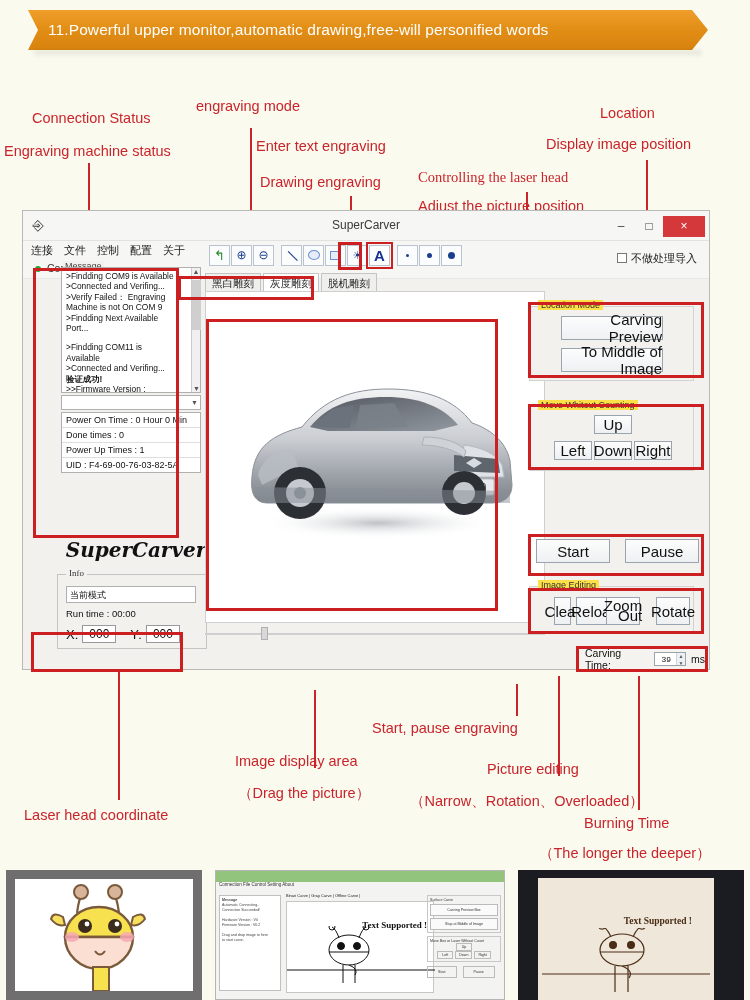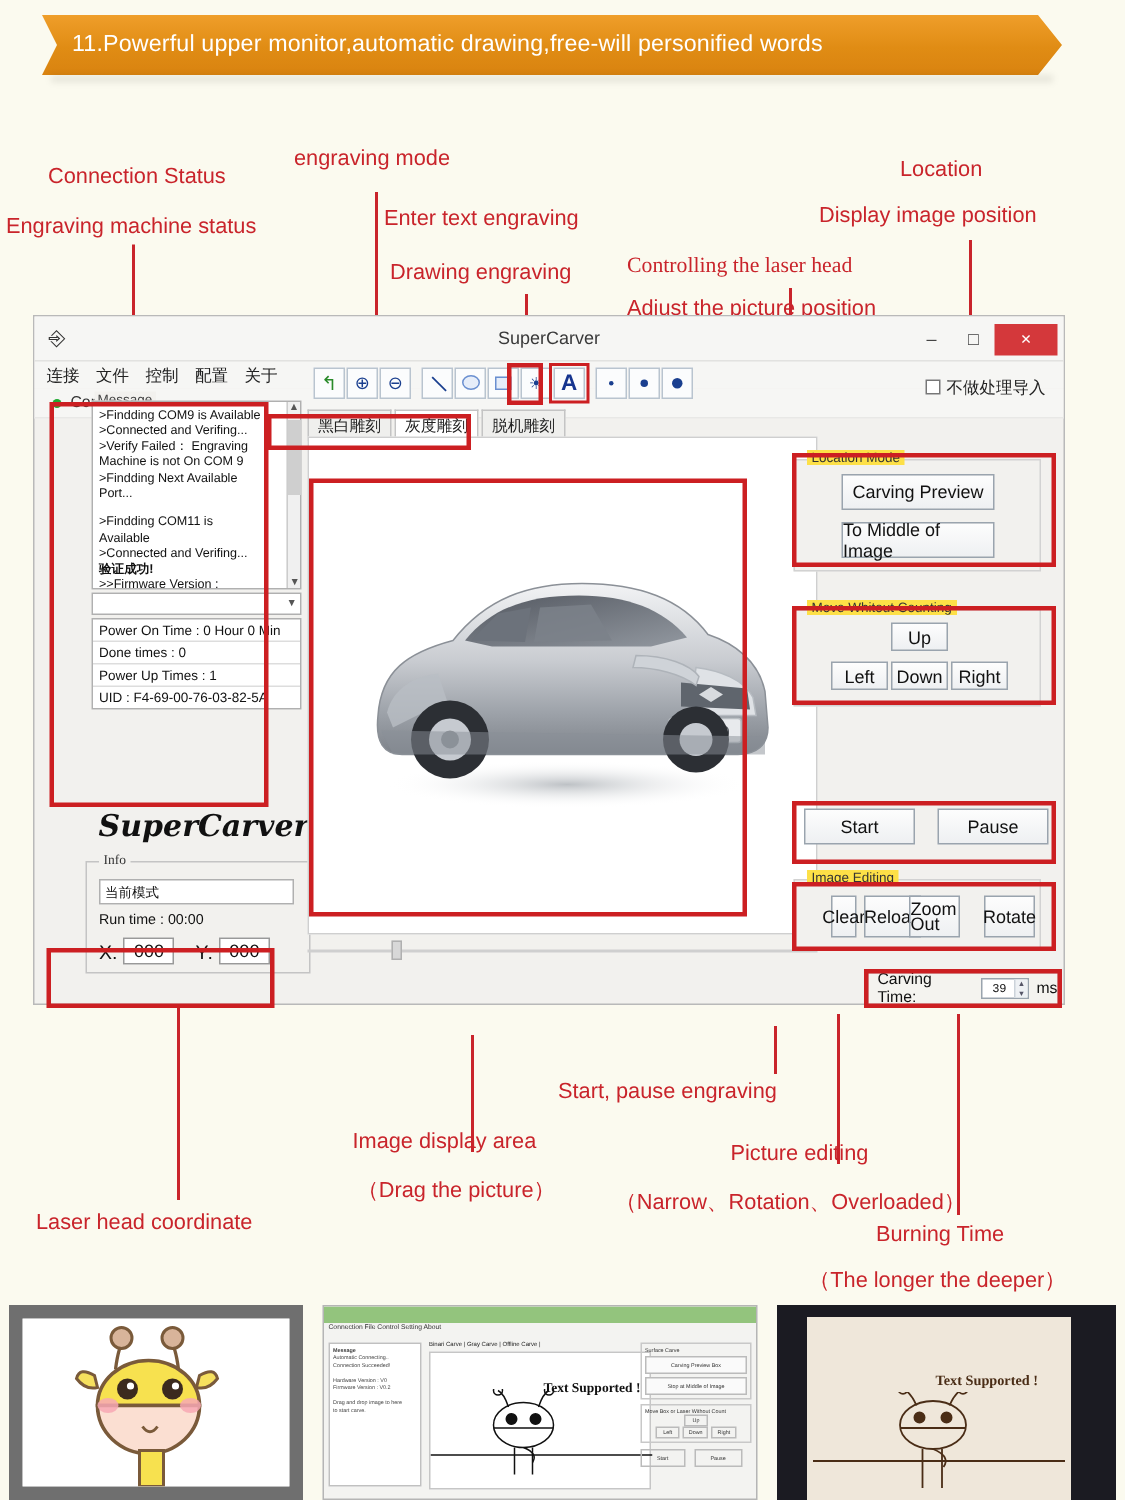--- a/index.html
+++ b/index.html
@@ -120,22 +120,22 @@
   .xyrow .lab { margin-right:4px; }
   .xybox { border:1px solid #999; background:#fff; padding:1px 6px; font-size:12px; margin-right:14px; }
 
   
   .grp { position:absolute; border:1px solid #d2d2d2; background:#f2f1ee; }
   .grp .lg { position:absolute; left:8px; top:-7px; background:#fde047; padding:0 3px; font-size:9px; color:#333; }
   .grp .lg.serif { font-family:"Liberation Serif", serif; font-size:10px; }
 
   .btn {
     border:1px solid #9aa4ae; background:linear-gradient(180deg,#fdfdfd,#eef0f2);
-    font-size:12px; color:#111; display:flex; align-items:center; justify-content:center;
-    text-align:left;
+    font-size:15px; color:#111; display:flex; align-items:center; justify-content:center;
+    text-align:right;
   }
 
   .spin { position:absolute; width:34px; height:17px; border:1px solid #9aa4ae; background:#fff; }
   .spin .val { position:absolute; left:0; top:1px; width:24px; text-align:center; font-size:9px; background:#3d7fd4; color:#fff; }
   .spin .btns { position:absolute; right:0; top:0; width:10px; height:100%; border-left:1px solid #c3ccd5; background:#eef1f4; font-size:5px; text-align:center; color:#556; line-height:8px;}
 
   .carvtime {
     position:absolute; left:578px; top:648px; width:128px; height:22px;
     border:1px solid #bbb; background:#f4f3ef; display:flex; align-items:center;
     font-size:10.5px; color:#111; padding-left:6px;

